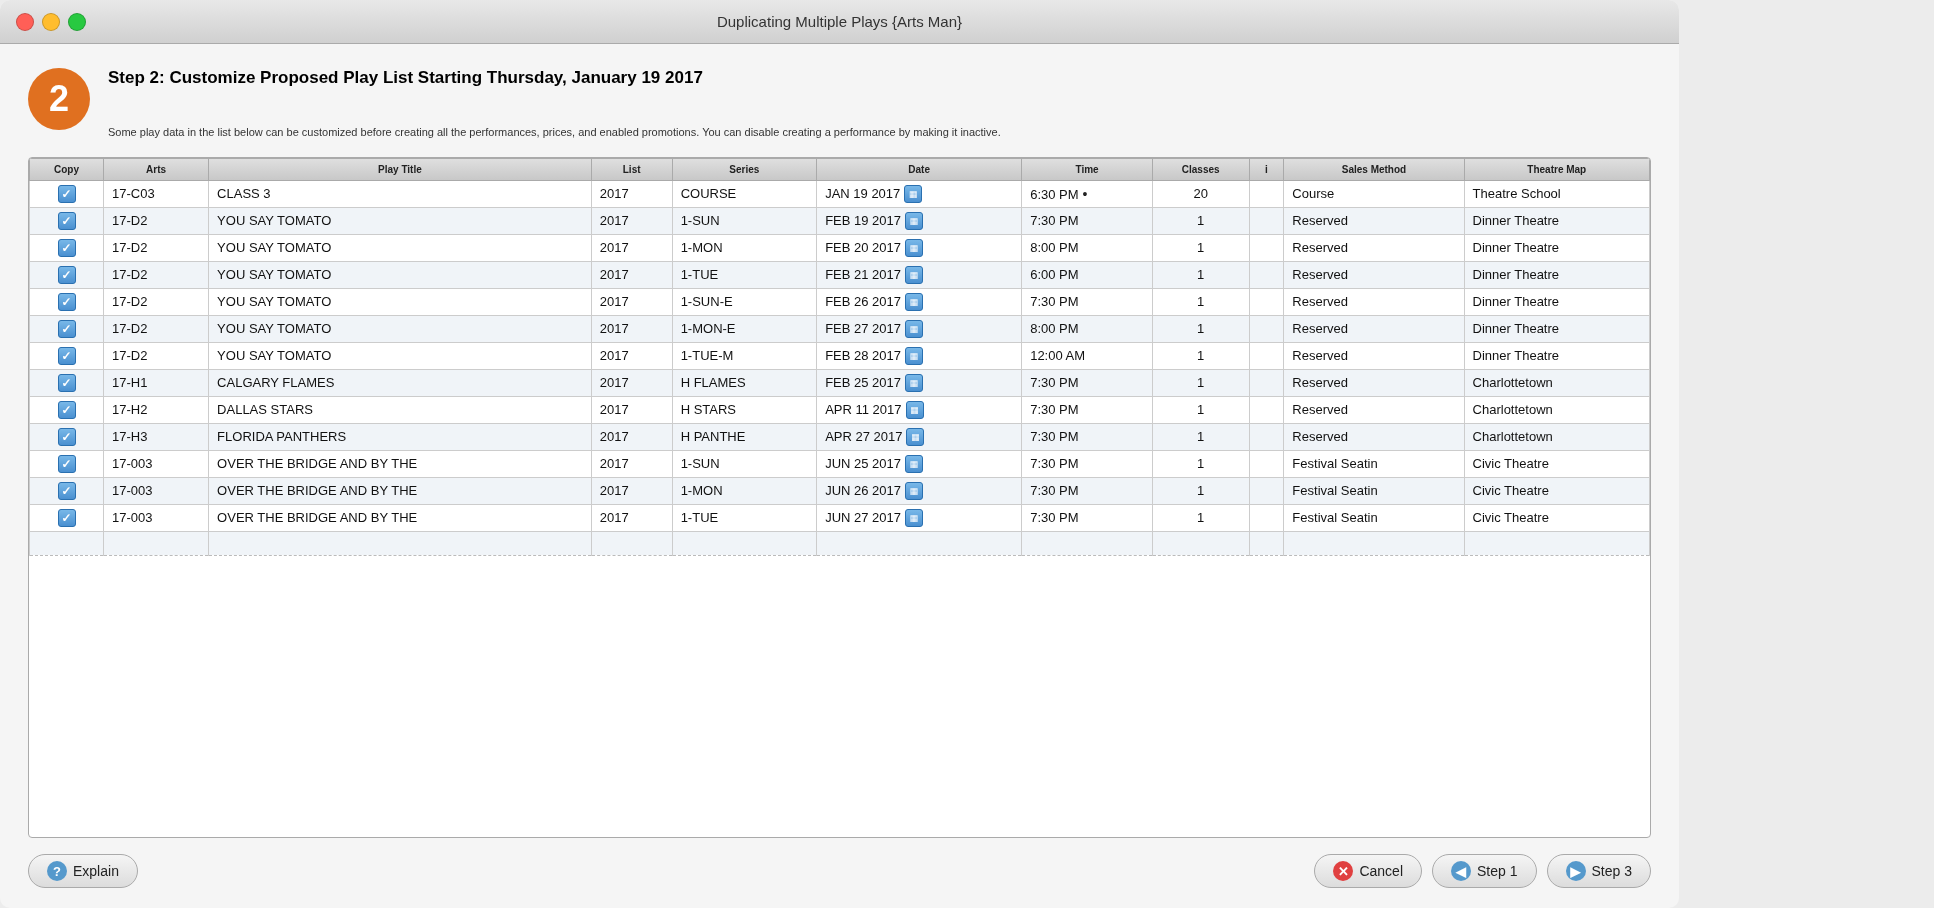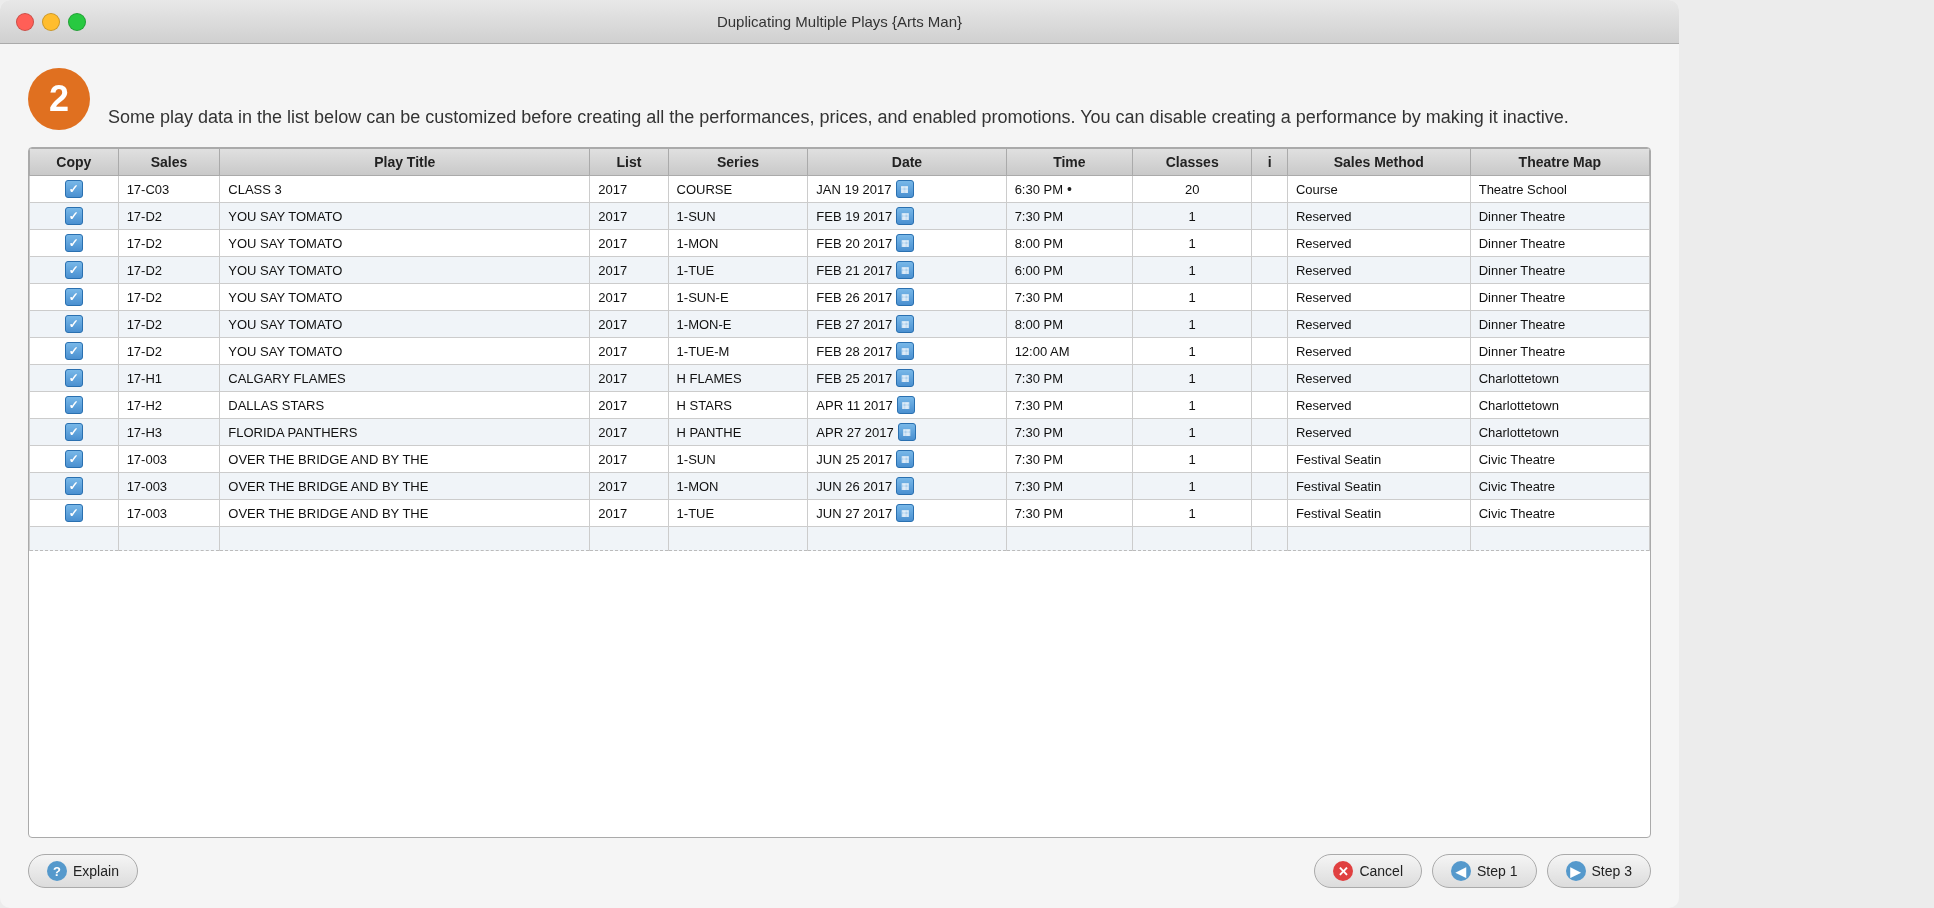--- a/index.html
+++ b/index.html
@@ -90,21 +90,21 @@
     }
 
     .main-heading {
       font-size: 17px;
       font-weight: bold;
       color: #000;
       margin-bottom: 8px;
     }
 
     .sub-text {
-      font-size: 18px;
+      font-size: 11px;
       color: #333;
       line-height: 1.5;
       margin-top: 36px;
     }
 
     .info-line {
       font-size: 13px;
       color: #333;
       margin-bottom: 14px;
       line-height: 1.6;
@@ -136,21 +136,21 @@
       min-width: 1200px;
     }
 
     thead tr {
       background: linear-gradient(to bottom, #e0e0e0, #c8c8c8);
     }
 
     th {
       border: 1px solid #aaa;
       padding: 5px 8px;
-      font-size: 14px;
+      font-size: 10px;
       font-weight: bold;
       color: #222;
       text-align: center;
       white-space: nowrap;
     }
 
     td {
       border: 1px solid #ccc;
       border-bottom: 1px dashed #bbb;
       padding: 4px 8px;
@@ -271,31 +271,32 @@
       <div class="tb-btn tb-max"></div>
     </div>
     <span class="title-text">Duplicating Multiple Plays {Arts Man}</span>
   </div>
 
   <div class="content">
 
     <div class="header-row">
       <div class="step-badge">2</div>
       <div class="header-text">
+        <div class="main-heading">Step 2: Customize Proposed Play List Starting Thursday, January 19 2017</div>
         <div class="sub-text">Some play data in the list below can be customized before creating all the performances, prices, and enabled promotions.  You can disable creating a performance by making it inactive.</div>
       </div>
     </div>
 
 
     <div class="table-wrapper">
       <table>
         <thead>
           <tr>
             <th>Copy</th>
-            <th>Sales</th>
+            <th>Arts</th>
             <th>Play Title</th>
             <th>List</th>
             <th>Series</th>
             <th>Date</th>
             <th>Time</th>
             <th>Classes</th>
             <th>i</th>
             <th>Sales Method</th>
             <th>Theatre Map</th>
           </tr>

